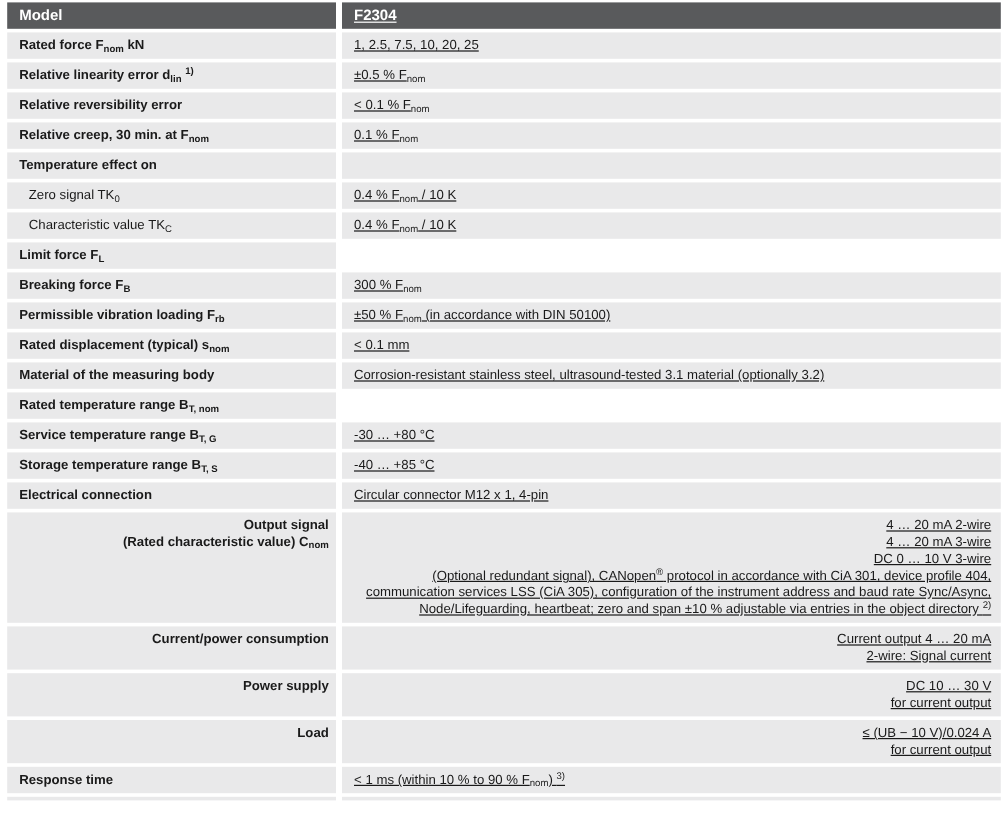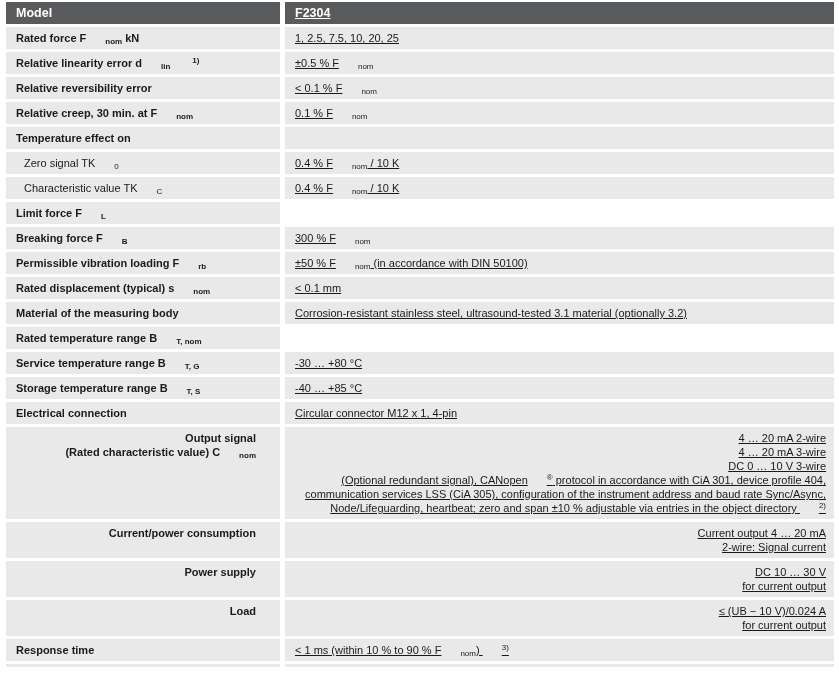--- a/index.html
+++ b/index.html
@@ -46,21 +46,21 @@
   .row .cell {
     background: var(--row-bg, #e9e9ea);
     box-sizing: border-box;
     font-size: 11px;
     line-height: 14px;
   }
   .cell.label-cell {
     width: 274px;
     flex: 0 0 274px;
     padding-left: 10px;
-    padding-right: 24px;
+    padding-right: 6px;
     font-weight: bold;
   }
   .cell.value-cell {
     flex: 1 1 auto;
     padding-left: 10px;
     padding-right: 8px;
     text-decoration: underline;
   }
   .row.single {
     height: 22px;
@@ -74,21 +74,20 @@
     padding-bottom: 4px;
     text-align: right;
   }
   .cell.sub-row {
     font-weight: normal;
     padding-left: 18px;
   }
   sub, sup {
     font-size: 8px;
     line-height: 0;
-    margin-left: 19px;
   }
   sub { vertical-align: -2px; }
   sup { vertical-align: 4px; }
   #partial-row {
     margin-bottom: 0;
   }
   #partial-row .cell {
     height: 3px;
     overflow: hidden;
   }

